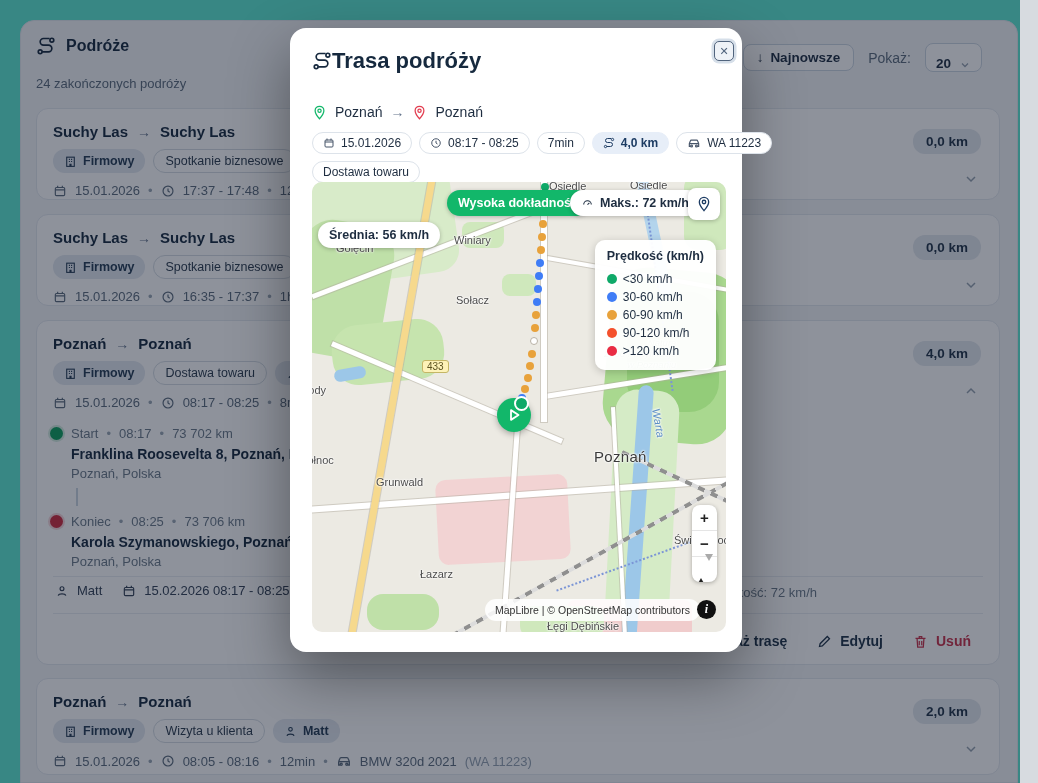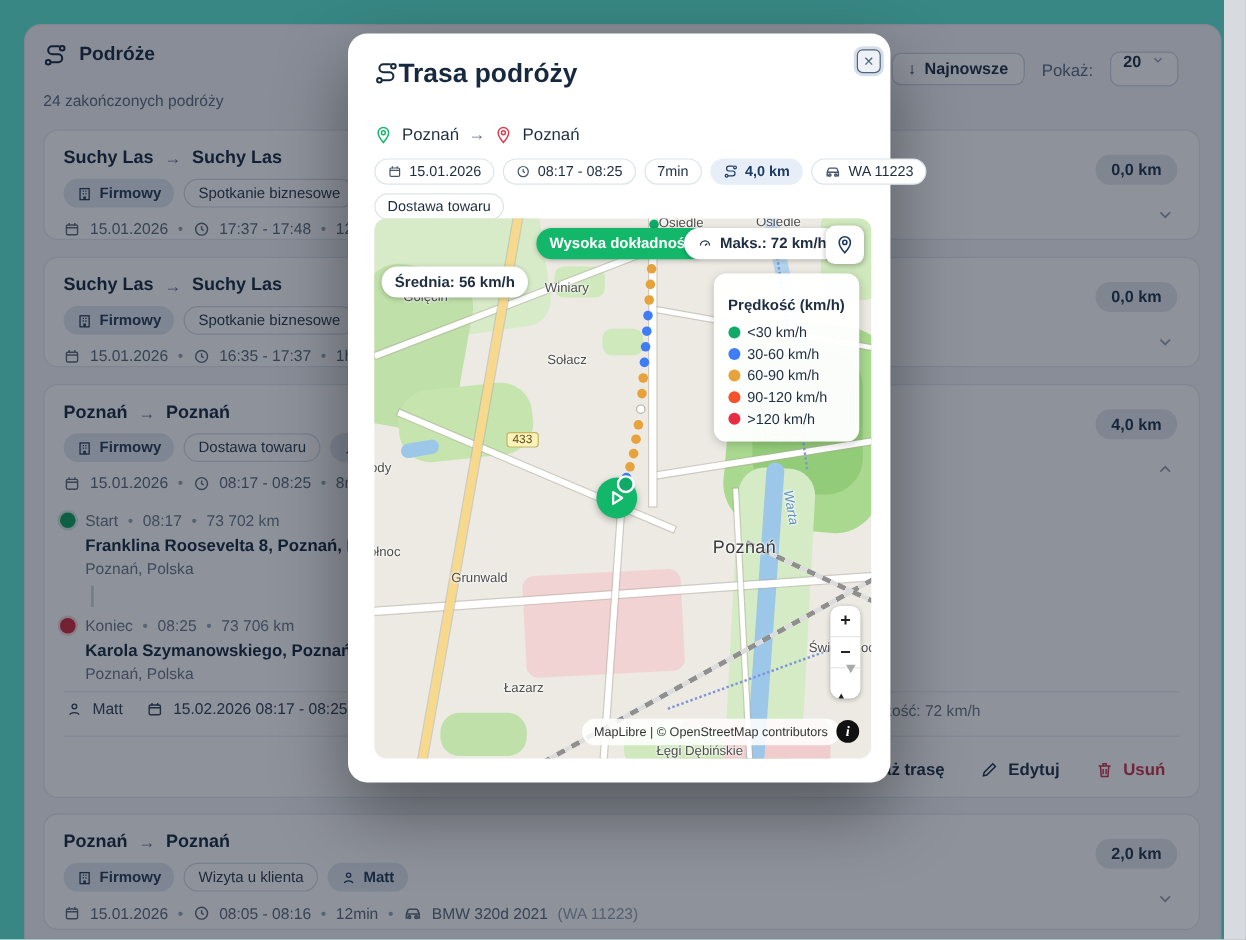--- a/index.html
+++ b/index.html
@@ -8,21 +8,21 @@
   .panel{position:absolute;left:20px;top:20px;width:998px;height:763px;background:#f4f6f8;
     border-radius:14px 14px 0 0;border:1px solid #e3e8ee;box-sizing:border-box;}
   
   .hdr{position:absolute;left:36px;top:36px;display:flex;flex-direction:column;}
   .hdr-title{display:flex;align-items:center;gap:10px;font-size:16px;font-weight:700;}
   .hdr-sub{margin-top:20px;font-size:13px;color:#5b6b7c;}
   .hdr-right{position:absolute;right:38px;top:43px;display:flex;align-items:center;gap:14px;}
   .btn-sort{display:flex;align-items:center;gap:7px;height:27px;padding:0 13px;background:#fff;
     border:1px solid #cbd5e1;border-radius:8px;font-size:13.5px;font-weight:600;color:#1e2d40;}
   .show-label{font-size:14px;color:#5b6b7c;}
-  .select{display:flex;align-items:flex-start;gap:8px;height:27px;padding:0 10px;background:#fff;
+  .select{display:flex;align-items:flex-end;gap:8px;height:27px;padding:0 10px;background:#fff;
     border:1px solid #cbd5e1;border-radius:8px;font-size:13.5px;font-weight:600;color:#1e2d40;}
   
   .card{position:absolute;left:36px;width:964px;background:#fff;border:1px solid #e3e8ee;
     border-radius:12px;box-sizing:border-box;padding:14px 16px;}
   .trip-title{display:flex;align-items:center;gap:9px;font-size:15px;font-weight:700;color:#16293e;}
   .arr{color:#64748b;font-weight:400;font-size:14px;}
   .badges{margin-top:9px;display:flex;gap:8px;align-items:center;}
   .pill{display:inline-flex;align-items:center;gap:6px;height:24px;padding:0 11px;border-radius:13px;
     font-size:12.5px;box-sizing:border-box;white-space:nowrap;}
   .pill i{font-style:normal;}
@@ -93,22 +93,22 @@
     box-shadow:0 2px 6px rgba(0,0,0,.3);}
   .start-small{position:absolute;left:202px;top:214px;width:11px;height:11px;border-radius:50%;
     background:#0fa968;border:2px solid #fff;z-index:8;box-sizing:content-box;}
   .map-pill{position:absolute;display:flex;align-items:center;gap:6px;height:26px;padding:0 11px;
     background:#fff;border-radius:13px;box-shadow:0 1px 4px rgba(0,0,0,.25);font-size:12.5px;
     font-weight:600;color:#1e2d40;z-index:9;white-space:nowrap;}
   .map-pill.green{background:#12b76a;color:#fff;}
   .map-btn{position:absolute;width:32px;height:32px;background:#fff;border-radius:8px;
     box-shadow:0 1px 4px rgba(0,0,0,.25);display:flex;align-items:center;justify-content:center;
     color:#1d3c63;z-index:9;cursor:pointer;}
-  .legend{position:absolute;right:10px;top:46px;background:rgba(255,255,255,.96);border-radius:10px;
-    box-shadow:0 2px 8px rgba(0,0,0,.2);padding:19px 12px 10px;z-index:9;}
+  .legend{position:absolute;right:10px;top:58px;background:rgba(255,255,255,.96);border-radius:10px;
+    box-shadow:0 2px 8px rgba(0,0,0,.2);padding:9px 12px 10px;z-index:9;}
   .legend-title{font-size:12.5px;font-weight:700;color:#1e2d40;margin-bottom:7px;}
   .legend-row{display:flex;align-items:center;gap:6px;font-size:12px;color:#1e2d40;height:18px;}
   .legend-dot{width:10px;height:10px;border-radius:50%;flex:none;}
   .zoomctl{position:absolute;right:9px;top:323px;width:25px;background:#fff;border-radius:8px;
     box-shadow:0 1px 4px rgba(0,0,0,.3);z-index:9;overflow:hidden;}
   .zbtn{height:25px;display:flex;align-items:center;justify-content:center;font-size:15px;
     font-weight:700;color:#222;border-bottom:1px solid #e5e5e5;cursor:pointer;}
   .zbtn:last-child{border-bottom:none;}
   .tri-up{width:0;height:0;border-left:4px solid transparent;border-right:4px solid transparent;
     border-bottom:7px solid #222;}

